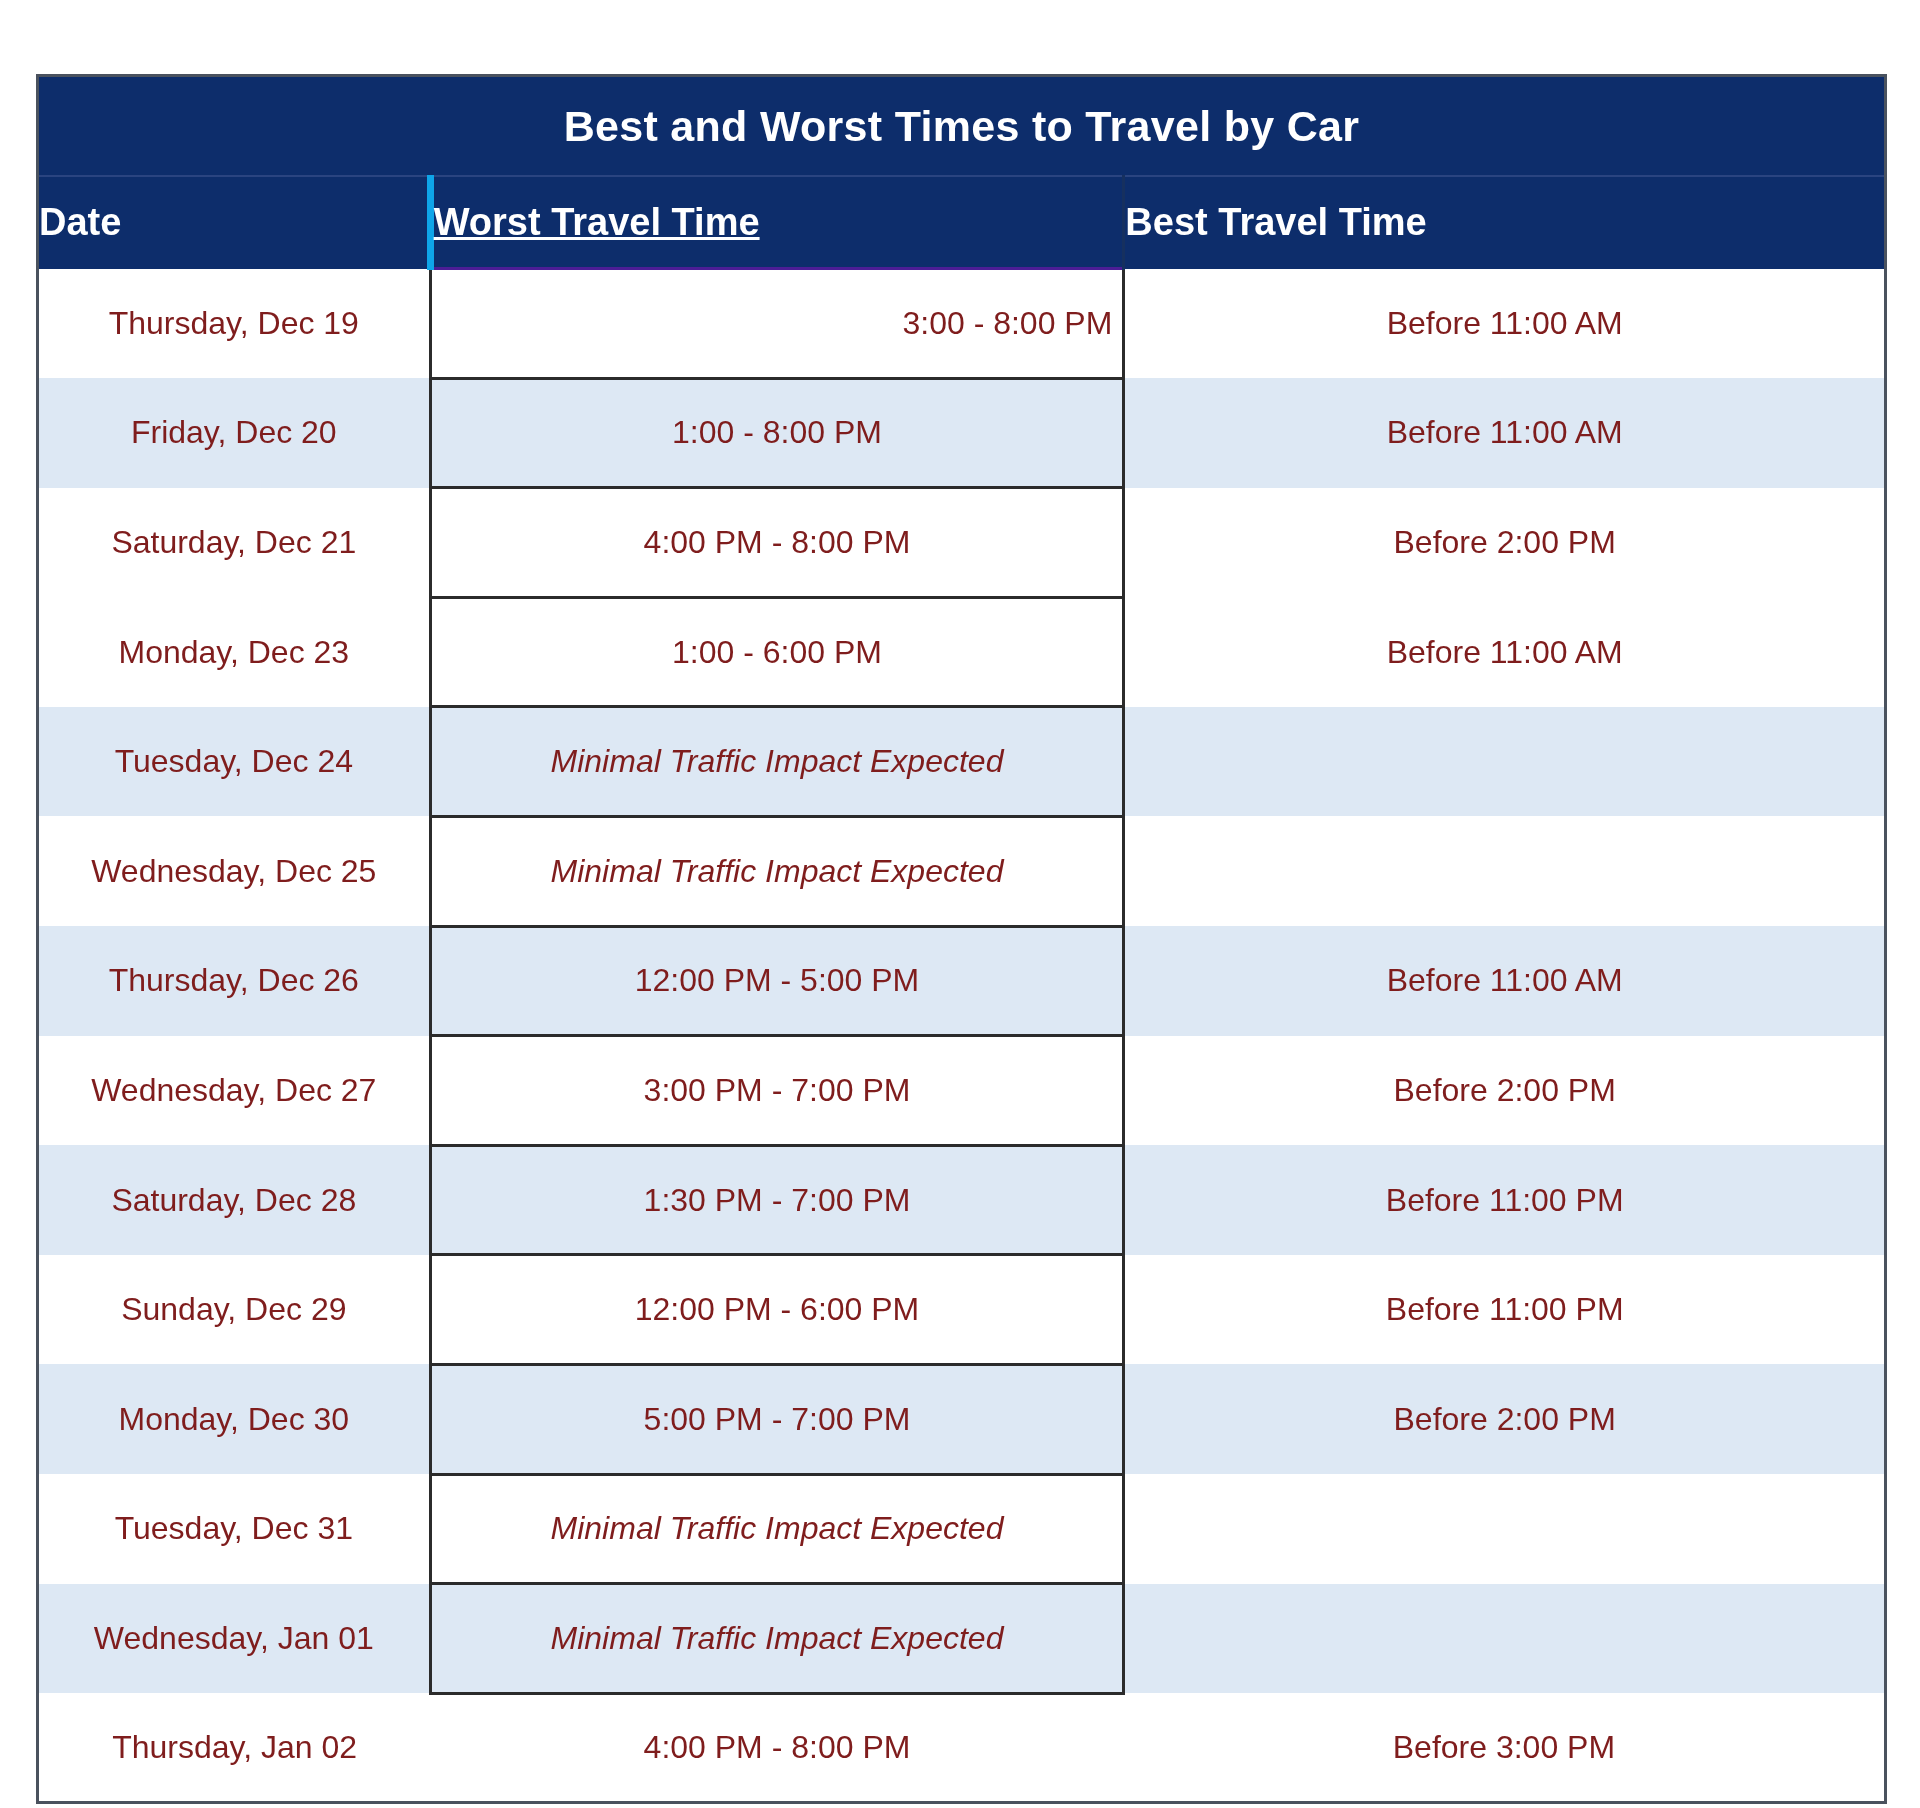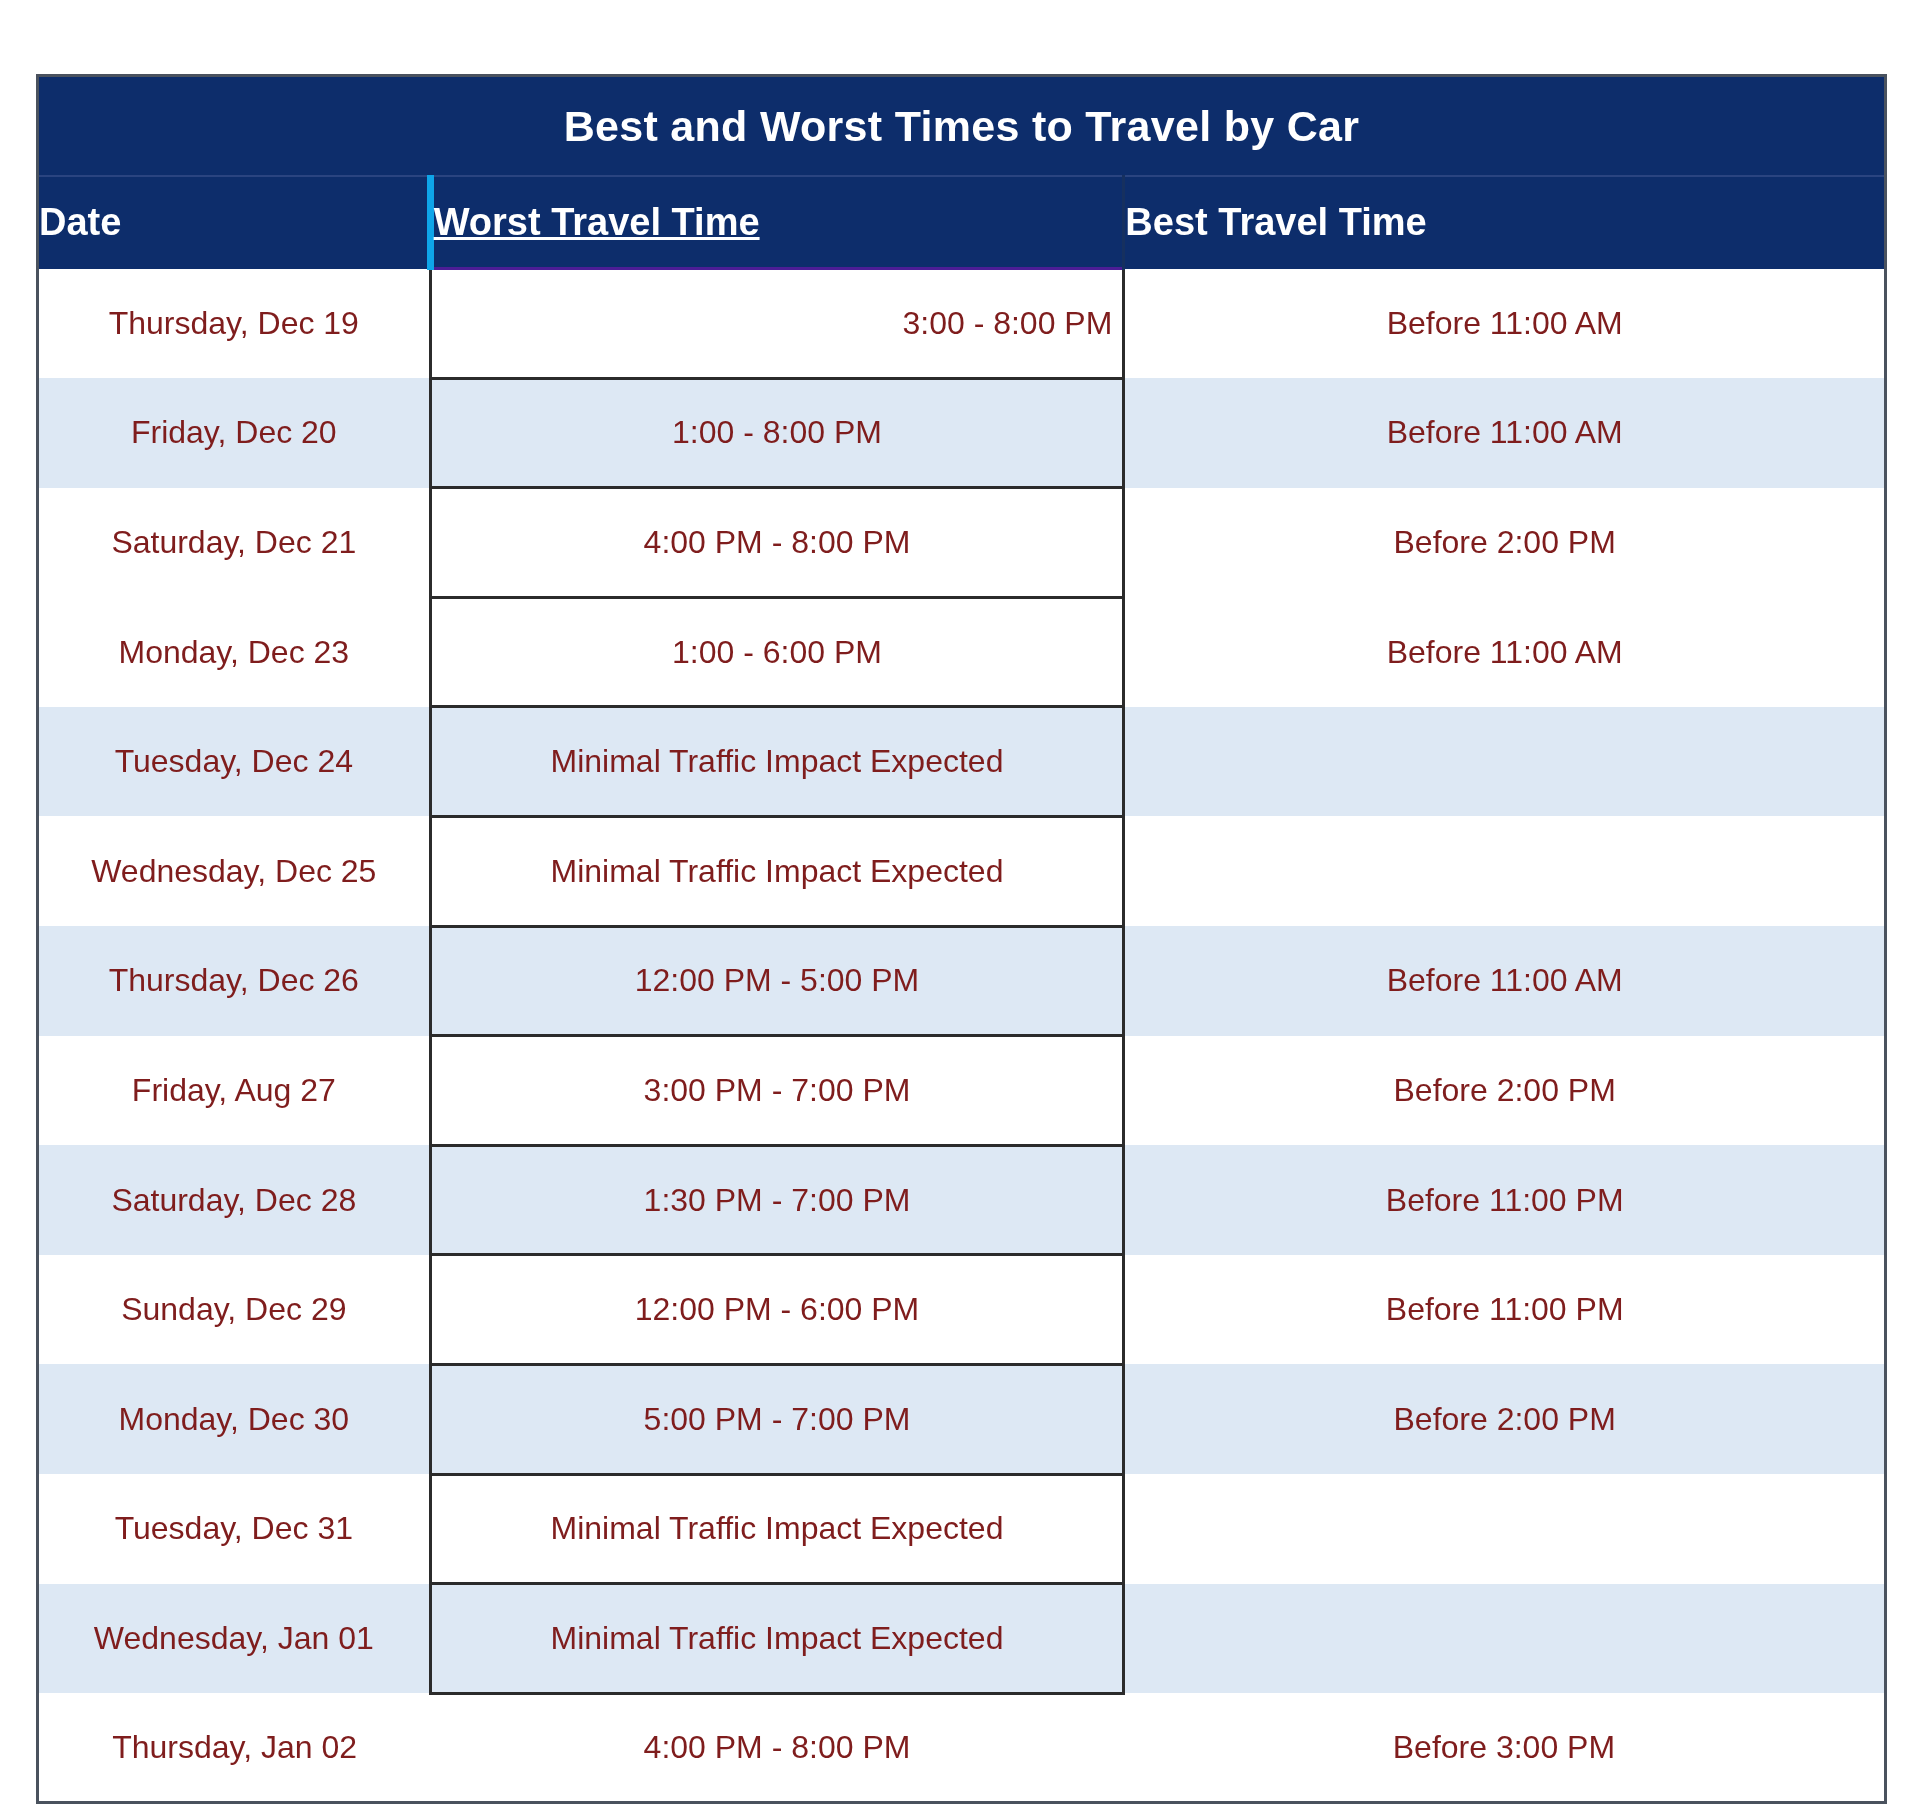--- a/index.html
+++ b/index.html
@@ -106,20 +106,21 @@
     border-right: 0;
     border-bottom: 0;
     border-top: 0;
   }
 
   .col-date   { width: 21.2%; }
   .col-worst  { width: 37.6%; }
   .col-best   { width: 41.2%; }
 
   td.italic-note {
+    font-style: italic;
   }
 </style>
 </head>
 <body>
 
 <div class="page">
   <div class="table-frame">
     <table class="travel-table">
       <colgroup>
         <col class="col-date">
@@ -166,21 +167,21 @@
             <td class="col-date">Wednesday, Dec 25</td>
             <td class="col-worst italic-note">Minimal Traffic Impact Expected</td>
             <td class="col-best"></td>
           </tr>
           <tr class="band">
             <td class="col-date">Thursday, Dec 26</td>
             <td class="col-worst">12:00 PM - 5:00 PM</td>
             <td class="col-best">Before 11:00 AM</td>
           </tr>
           <tr class="plain">
-            <td class="col-date">Friday, Aug 27</td>
+            <td class="col-date">Wednesday, Dec 27</td>
             <td class="col-worst">3:00 PM - 7:00 PM</td>
             <td class="col-best">Before 2:00 PM</td>
           </tr>
           <tr class="band">
             <td class="col-date">Saturday, Dec 28</td>
             <td class="col-worst">1:30 PM - 7:00 PM</td>
             <td class="col-best">Before 11:00 PM</td>
           </tr>
           <tr class="plain">
             <td class="col-date">Sunday, Dec 29</td>

